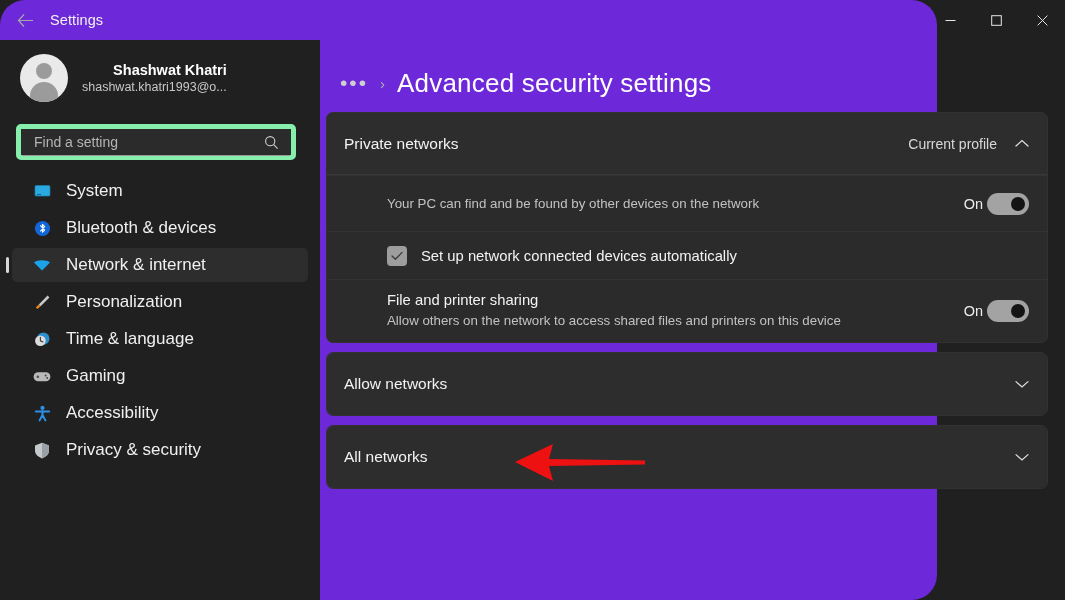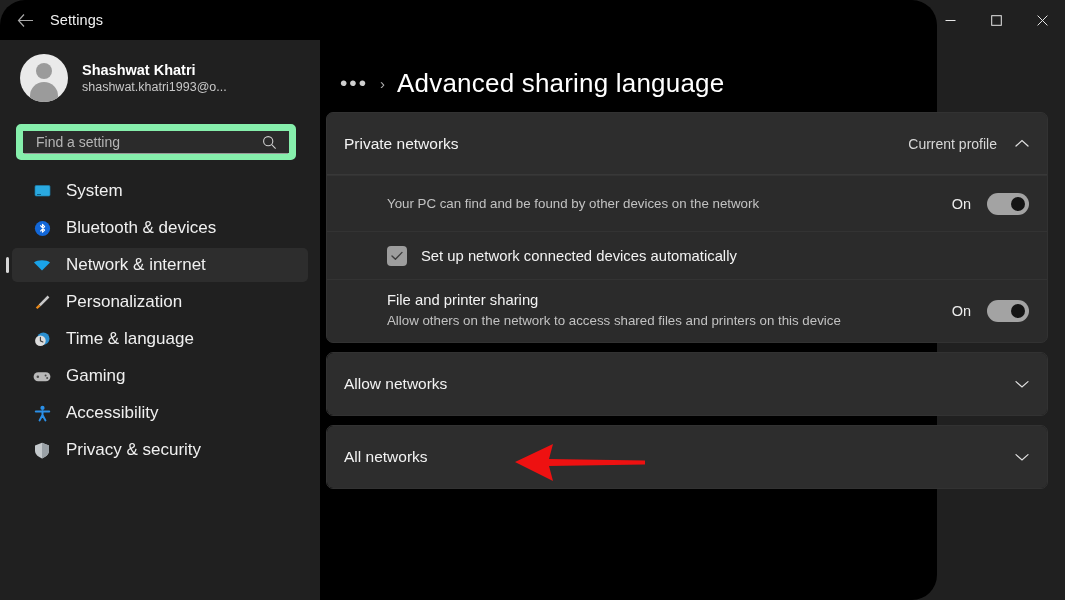--- a/index.html
+++ b/index.html
@@ -4,21 +4,21 @@
 <style>
   * { box-sizing: border-box; margin: 0; padding: 0; }
   html, body {
     width: 1065px; height: 600px;
     background: #202020;
     font-family: "Liberation Sans", sans-serif;
     overflow: hidden;
     -webkit-font-smoothing: antialiased;
   }
 
-  .window { position: relative; width: 937px; height: 600px; background: #000000; border-radius: 25px; }
+  .window { position: relative; width: 937px; height: 600px; background: #6d28d9; border-radius: 25px; }
 
   
   .titlebar {
     position: absolute; top: 0; left: 0; width: 1065px; height: 40px;
     display: flex; align-items: center;
   }
   .back-btn {
     width: 34px; height: 32px; margin-left: 8px;
     display: flex; align-items: center; justify-content: center;
     border-radius: 4px; color: #9a9a9a;
@@ -50,29 +50,29 @@
     content: ""; position: absolute; left: 50%; top: 9px;
     width: 16px; height: 16px; border-radius: 50%;
     background: #9b9b9b; transform: translateX(-50%);
   }
   .avatar::after {
     content: ""; position: absolute; left: 50%; top: 28px;
     width: 28px; height: 20px; border-radius: 14px 14px 0 0;
     background: #9b9b9b; transform: translateX(-50%);
   }
   .acct-text { display: flex; flex-direction: column; gap: 2px; min-width: 0; }
-  .acct-name { font-size: 14.5px; font-weight: bold; color: #ffffff; }
+  .acct-name { font-size: 14.5px; font-weight: bold; color: #ffffff; text-align: right; }
   .acct-mail {
     font-size: 12.5px; color: #c8c8c8; white-space: nowrap; overflow: hidden;
     max-width: 200px;
   }
 
   .searchbox {
     position: relative; margin: 22px 0 0 16px; width: 280px; height: 36px;
-    background: #2b2b2b; border: 7px solid #86efac; border-radius: 5px;
+    background: #2b2b2b; border: 5px solid #86efac; border-radius: 5px;
     display: flex; align-items: center;
   }
   .searchbox::after {
     content: ""; position: absolute; left: 1px; right: 1px; bottom: -1px; height: 1px;
     background: #9a9a9a;
   }
   .search-input {
     flex: 1; background: transparent; border: none; outline: none;
     font-family: "Liberation Sans", sans-serif; font-size: 14px; color: #e8e8e8;
     padding-left: 13px;
@@ -122,21 +122,21 @@
   .chev { color: #e0e0e0; display: flex; align-items: center; }
 
   .row {
     display: flex; align-items: center; min-height: 56px;
     padding: 12px 18px 12px 60px; border-top: 1px solid #333333;
   }
   .row:first-child { border-top: none; }
   .row-text { display: flex; flex-direction: column; gap: 3px; max-width: 470px; }
   .row-title { font-size: 14.8px; color: #f3f3f3; }
   .row-desc { font-size: 13.3px; color: #c2c2c2; line-height: 1.45; }
-  .row-right { margin-left: auto; display: flex; align-items: center; gap: 16px; }
+  .row-right { margin-left: auto; display: flex; align-items: center; gap: 4px; }
   .toggle-label { font-size: 14.5px; color: #ececec; }
 
   .toggle {
     width: 42px; height: 22px; border-radius: 11px; background: #a3a3a3;
     position: relative; flex: none;
   }
   .toggle .knob {
     position: absolute; top: 4px; right: 4px; width: 14px; height: 14px;
     border-radius: 50%; background: #141414;
   }
@@ -294,21 +294,21 @@
       </div>
 
     </div>
   </div>
 
   <div class="main">
 
     <div class="breadcrumb">
       <span class="bc-dots">•••</span>
       <span class="bc-sep">›</span>
-      <span class="bc-title">Advanced sharing language</span>
+      <span class="bc-title">Advanced security settings</span>
     </div>
 
     <div class="cards">
 
       <div class="card">
         <div class="card-head bordered">
           <span class="card-head-title">Private networks</span>
           <span class="card-head-right">
             <span>Current profile</span>
             <span class="chev">

